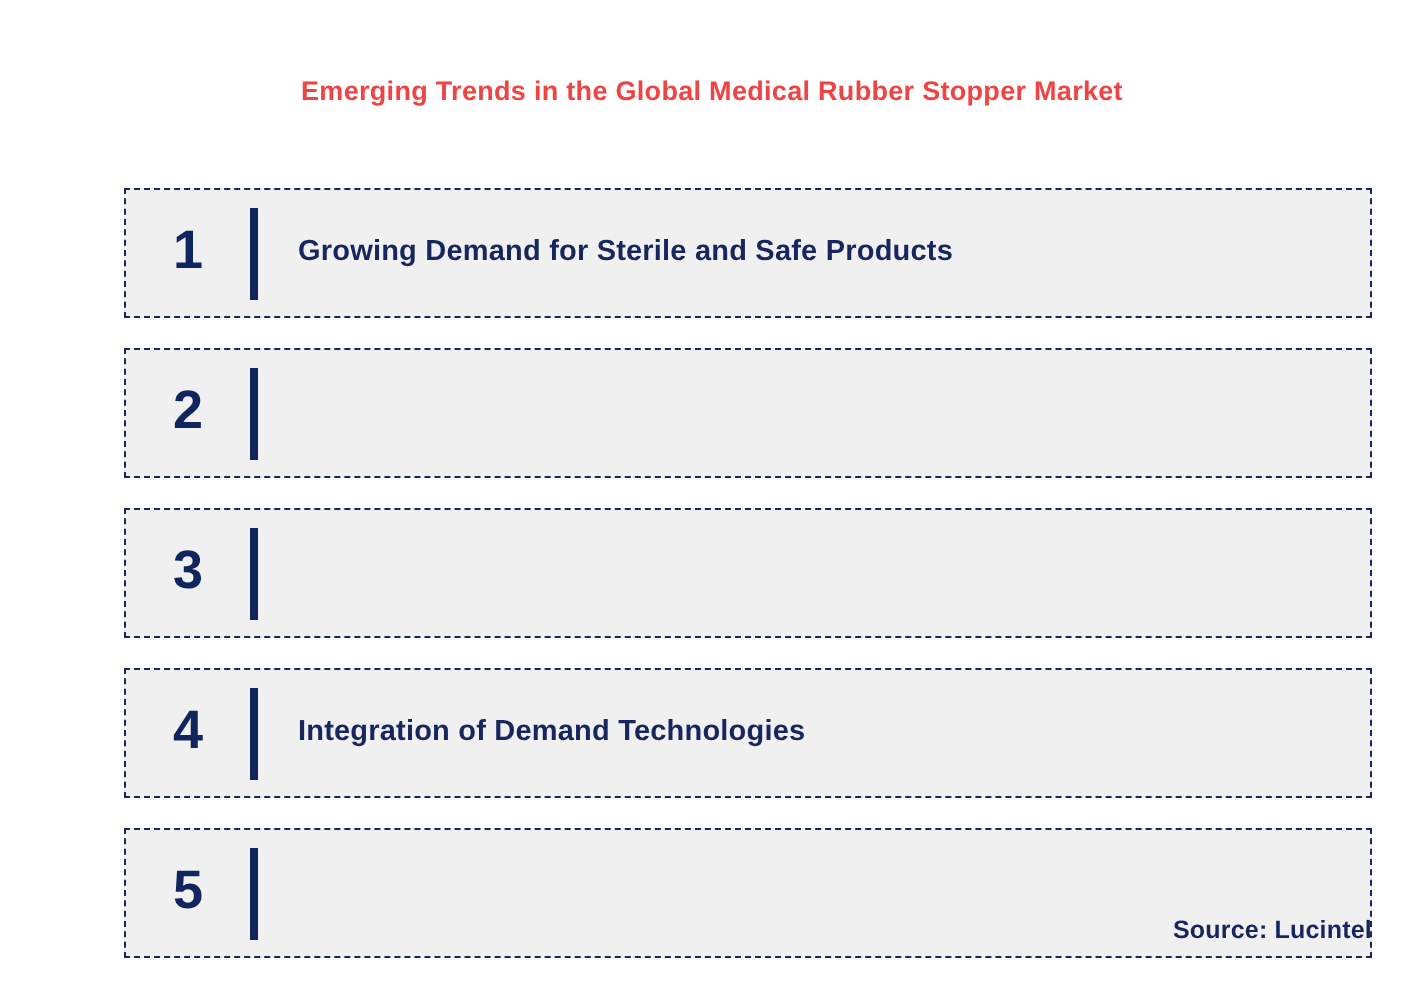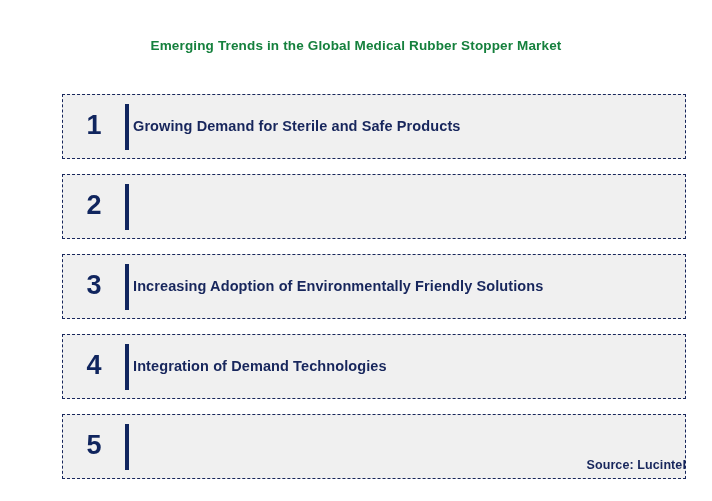--- a/index.html
+++ b/index.html
@@ -22,21 +22,21 @@
     box-sizing: border-box;
   }
   .chart-title {
     position: absolute;
     left: 0;
     right: 0;
     top: 38px;
     text-align: center;
     font-size: 13.5px;
     font-weight: bold;
-    color: #15803d;
+    color: #ef4444;
     letter-spacing: 0.15px;
   }
   .trend-list {
     position: absolute;
     left: 62px;
     top: 94px;
     width: 624px;
   }
   .trend-row {
     position: relative;
@@ -63,21 +63,21 @@
     font-family: "Liberation Sans", sans-serif;
   }
   .trend-divider {
     flex: 0 0 4px;
     width: 4px;
     height: 46px;
     background: #10255e;
   }
   .trend-label {
     flex: 1 1 auto;
-    padding-left: 4px;
+    padding-left: 20px;
     padding-right: 10px;
     font-size: 14.5px;
     font-weight: bold;
     color: #17265c;
     letter-spacing: 0.1px;
     line-height: 1.2;
   }
   .source-note {
     position: absolute;
     right: 26px;
@@ -105,21 +105,20 @@
     </div>
 
     <div class="trend-row">
       <div class="trend-number">2</div>
       <div class="trend-divider"></div>
     </div>
 
     <div class="trend-row">
       <div class="trend-number">3</div>
       <div class="trend-divider"></div>
-      <div class="trend-label">Increasing Adoption of Environmentally Friendly Solutions</div>
     </div>
 
     <div class="trend-row">
       <div class="trend-number">4</div>
       <div class="trend-divider"></div>
       <div class="trend-label">Integration of Demand Technologies</div>
     </div>
 
     <div class="trend-row">
       <div class="trend-number">5</div>

